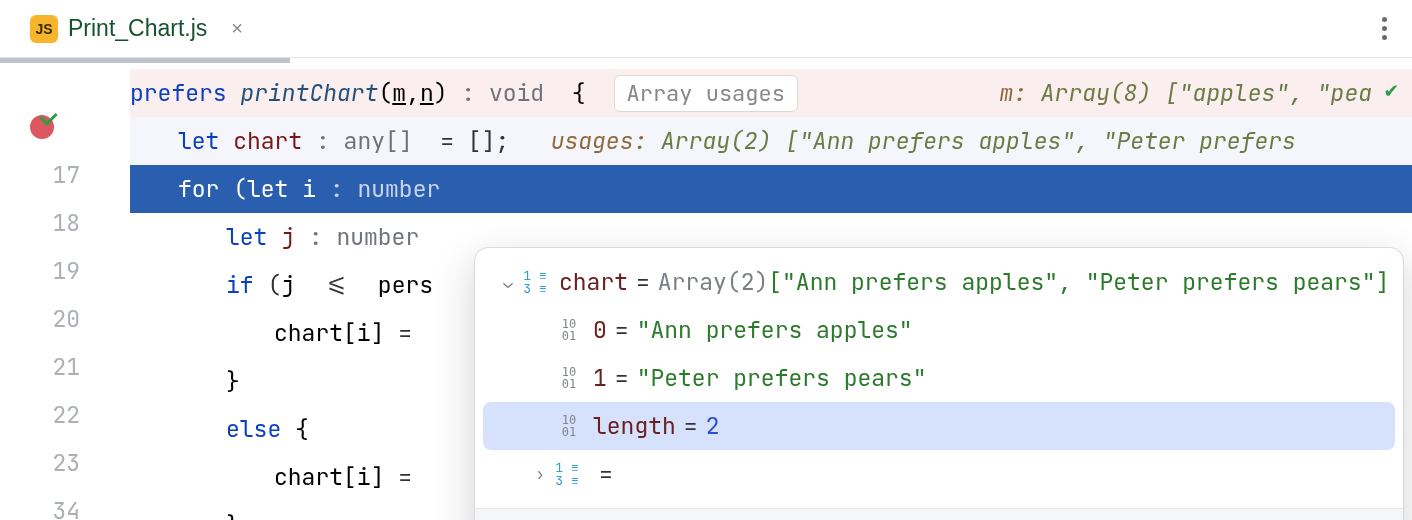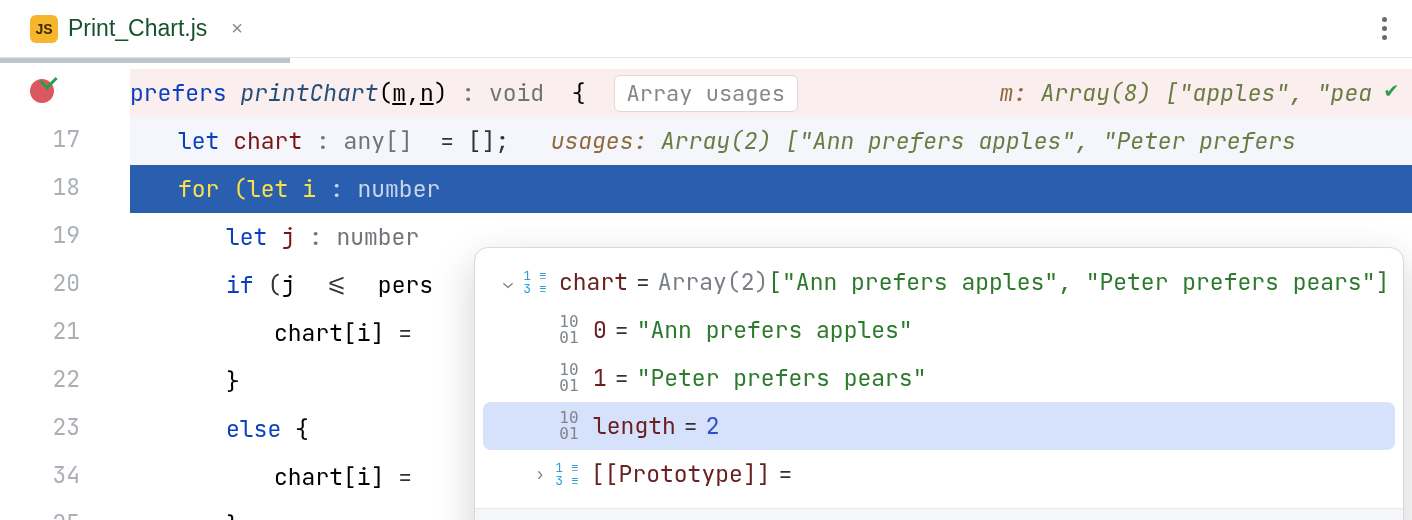--- a/index.html
+++ b/index.html
@@ -12,56 +12,56 @@
   .tab .js-badge { width: 28px; height: 28px; border-radius: 6px; background: #f7b52c; display: flex; align-items: center; justify-content: center; font-weight: 700; font-size: 14px; color: #3a2a00; }
   .tab .title { font-size: 23px; color: #14532d; }
   .tab .close { font-size: 20px; color: #8a8a8a; margin-left: 14px; cursor: pointer; }
   .tabbar .spacer { flex: 1; }
   .kebab { width: 24px; height: 36px; display: flex; flex-direction: column; align-items: center; justify-content: center; gap: 4px; cursor: pointer; margin-right: 6px; }
   .kebab span { width: 5px; height: 5px; border-radius: 50%; background: #6b6b6b; }
   .scroll-indicator { height: 5px; background: #bfc5cc; width: 290px; }
 
   
   .editor { display: flex; height: calc(520px - 63px); position: relative; }
-  .gutter { width: 130px; padding-top: 4px; }
+  .gutter { width: 130px; padding-top: 4px; margin-top: 36px; }
   .gutter .row { height: 48px; display: flex; align-items: center; justify-content: flex-end; padding-right: 50px; font-size: 23px; color: #aab0b6; }
   .gutter .row.first { justify-content: flex-start; padding-left: 30px; }
   .bp { width: 24px; height: 24px; border-radius: 50%; background: #db5860; position: relative; }
   .bp::after { content: ""; position: absolute; right: -2px; top: -4px; width: 12px; height: 8px; border-left: 3px solid #2c9e4b; border-bottom: 3px solid #2c9e4b; transform: rotate(-45deg); }
 
   .code { flex: 1; padding-top: 6px; position: relative; font-size: 23px; }
   .code .line { height: 48px; display: flex; align-items: center; white-space: pre; }
   .code .line.sig { background: #fbeeee; }
   .code .line.exec { background: #2a5fb0; color: #fff; }
   .code .line.cur { background: #f4f6fb; }
 
   
   .kw { color: #0a3fbf; }
   .fn { color: #23507a; font-style: italic; }
   .id { color: #7a1616; }
   .ty { color: #6f747a; }
   .op { color: #333; }
   .il-name { font-style: italic; color: #8f6a3a; }
   .il-val { font-style: italic; color: #6b7b44; }
-  .exec .kw, .exec .id, .exec .op { color: #fde047; }
+  .exec .kw, .exec .id, .exec .op { color: #ffffff; }
   .exec .ty { color: #c9d6ea; }
 
   .show-usages { color: #888; font-size: 22px; padding: 3px 12px; border: 1px solid #e1d7d7; border-radius: 6px; background: #fff; margin-left: 28px; }
 
   .check-badge { position: absolute; top: 12px; right: 14px; color: #2c9e4b; font-size: 22px; }
 
   
   .popup { position: absolute; left: 474px; top: 184px; width: 930px; background: #fff; border: 1px solid #d6d9dd; border-radius: 14px; box-shadow: 0 14px 42px rgba(0,0,0,.18); overflow: hidden; }
   .popup .body { padding: 10px 0 10px 0; }
   .popup .prow { height: 48px; display: flex; align-items: center; font-size: 23px; padding-left: 20px; }
   .popup .prow.sel { background: #d6e1fb; border-radius: 8px; margin: 0 8px; padding-left: 12px; }
   .twisty { width: 26px; display: inline-flex; justify-content: center; color: #7a7f86; font-size: 16px; }
   .ic { width: 28px; height: 22px; display: inline-flex; align-items: center; justify-content: center; margin-right: 10px; }
   .ic-arr { color: #2aa0d0; font-size: 13px; line-height: 1; }
-  .ic-bin { color: #7f858b; font-size: 16px; line-height: 1; font-family: monospace; }
+  .ic-bin { color: #7f858b; font-size: 12px; line-height: 1; font-family: monospace; }
   .var { color: #6a2020; }
   .eq { color: #333; padding: 0 8px; }
   .ptype { color: #7a7f86; }
   .pstr  { color: #2c7a2c; }
   .plen  { color: #2a4fd0; }
 
   .popup .footer { height: 56px; border-top: 1px solid #e7e9ec; background: #f5f6f8; display: flex; align-items: center; gap: 14px; padding: 0 26px; font-size: 23px; }
 
   .indent1 { padding-left: 48px; }
   .indent2 { padding-left: 96px; }
@@ -203,21 +203,20 @@
       </div>
       <div class="prow sel" style="padding-left:72px">
         <span class="ic ic-bin">10<br>01</span>
         <span class="var">length</span>
         <span class="eq">=</span>
         <span class="plen">2</span>
       </div>
       <div class="prow" style="padding-left:52px">
         <span class="twisty">›</span>
         <span class="ic ic-arr">1 ≡<br>3 ≡</span>
-        <span class="var">[[Prototype]]</span>
         <span class="eq">=</span>
       </div>
     </div>
     <div class="footer">
       
       
       
     </div>
 
   </div>

